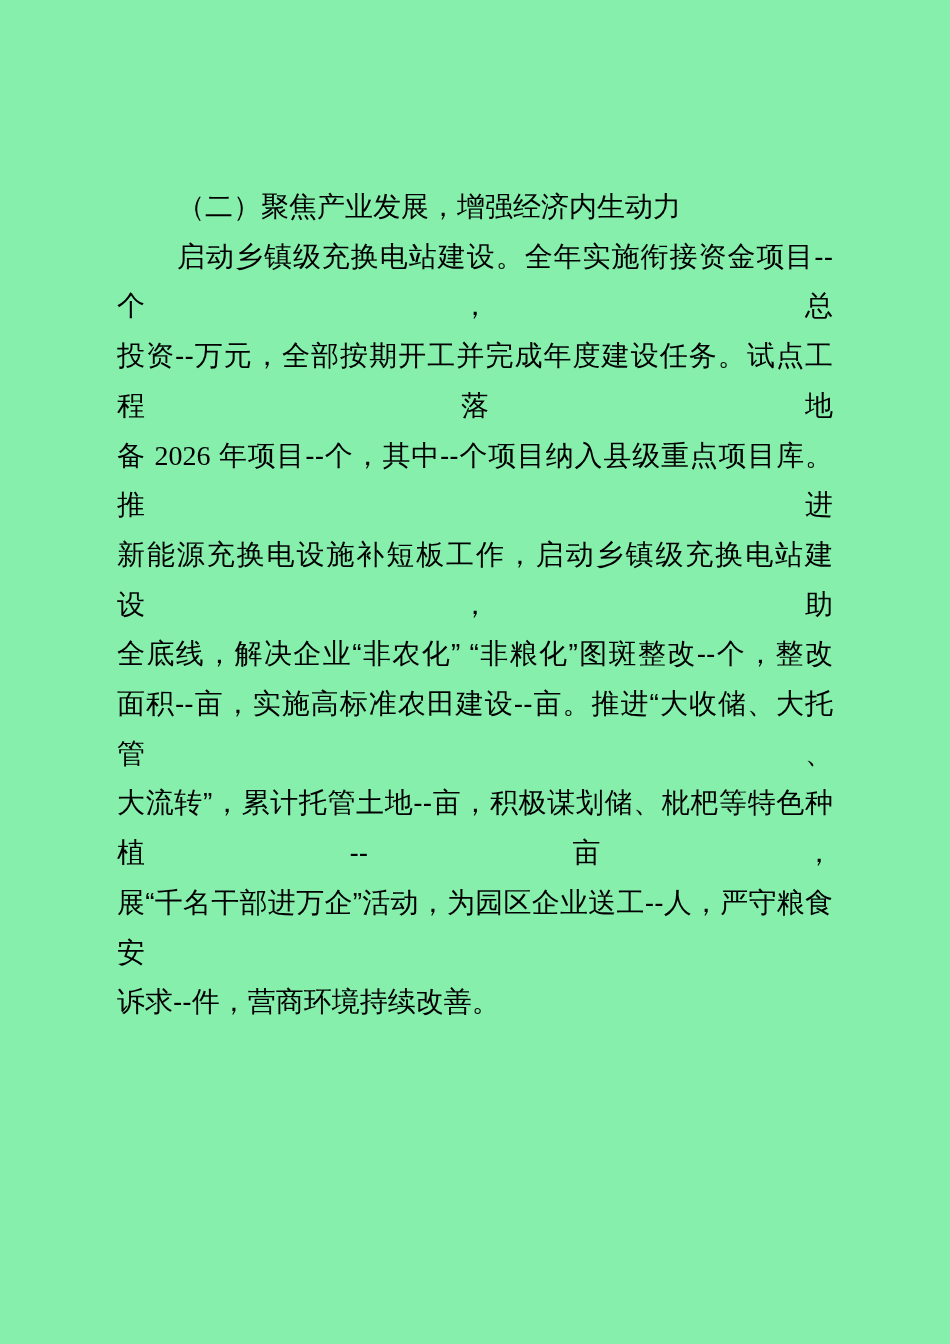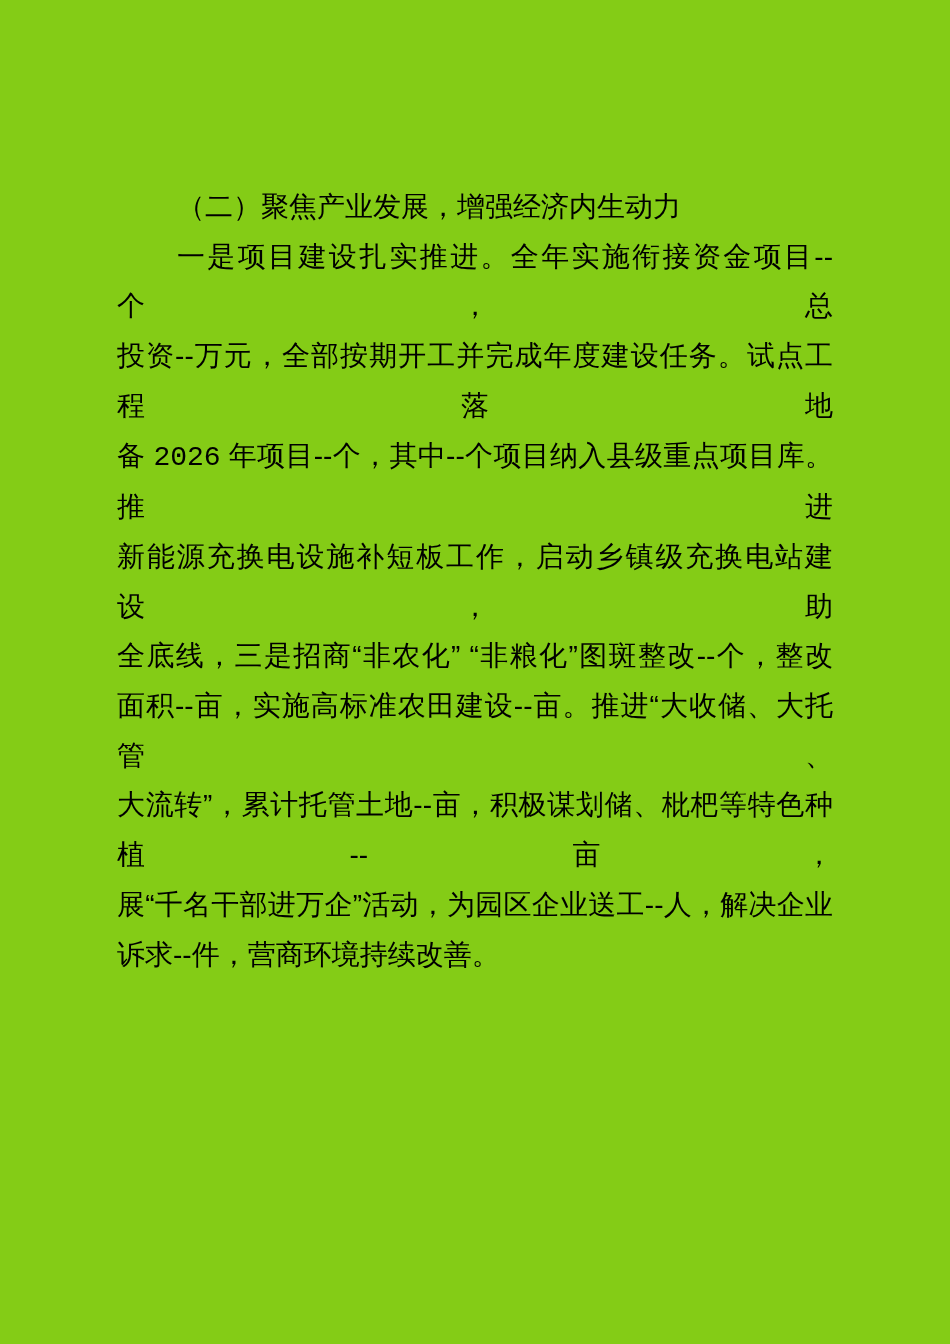--- a/index.html
+++ b/index.html
@@ -10,21 +10,21 @@
     width: 950px;
     height: 1344px;
     background: #ffffff;
     font-family: "Liberation Sans", sans-serif;
     color: #000000;
   }
   .page {
     position: relative;
     width: 950px;
     height: 1344px;
-    background: #84cc16;
+    background: #86efac;
     overflow: hidden;
   }
   .doc {
     position: absolute;
     left: 117px;
     top: 182px;
     width: 716px;
   }
   .heading, .line {
     font-size: 28px;
@@ -37,34 +37,34 @@
   .fill {
     text-align: justify;
     text-align-last: justify;
   }
   
   .heading, .indent {
     text-indent: 60px;
   }
   
   .digits {
-    font-family: Liberation Mono, monospace;
+    font-family: Liberation Serif, serif;
   }
 </style>
 </head>
 <body style="background: rgb(255, 255, 255); color: rgb(0, 0, 0);">
 
 <div class="page">
   <div class="doc" id="doc-body">
       <div class="heading">（二）聚焦产业发展，增强经济内生动力</div>
       <div class="paragraph">
-        <div class="line fill indent">一是项目建设扎实推进。全年实施衔接资金项目--个，总</div>
+        <div class="line fill indent">启动乡镇级充换电站建设。全年实施衔接资金项目--个，总</div>
         <div class="line fill">投资--万元，全部按期开工并完成年度建设任务。试点工程落地</div>
         <div class="line fill">备 <span class="digits">2026</span> 年项目--个，其中--个项目纳入县级重点项目库。推进</div>
         <div class="line fill">新能源充换电设施补短板工作，启动乡镇级充换电站建设，助</div>
-        <div class="line fill">全底线，三是招商“非农化” “非粮化”图斑整改--个，整改</div>
+        <div class="line fill">全底线，解决企业“非农化” “非粮化”图斑整改--个，整改</div>
         <div class="line fill">面积--亩，实施高标准农田建设--亩。推进“大收储、大托管、</div>
         <div class="line fill">大流转”，累计托管土地--亩，积极谋划储、枇杷等特色种植--亩，</div>
-        <div class="line fill">展“千名干部进万企”活动，为园区企业送工--人，解决企业</div>
+        <div class="line fill">展“千名干部进万企”活动，为园区企业送工--人，严守粮食安</div>
         <div class="line">诉求--件，营商环境持续改善。</div>
       </div>
     </div>
 </div>
 
 </body></html>

